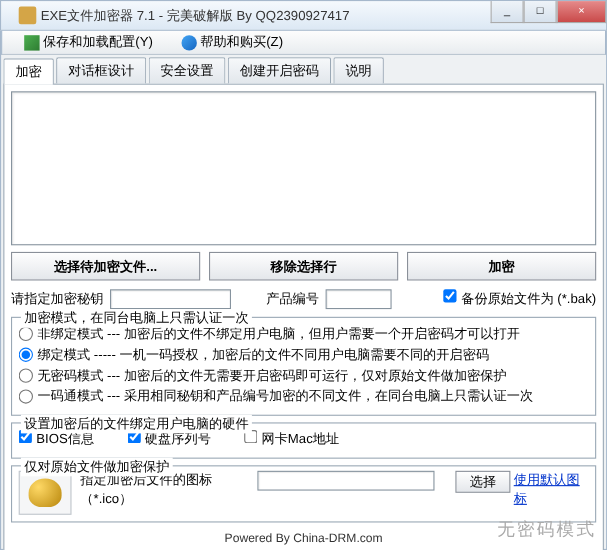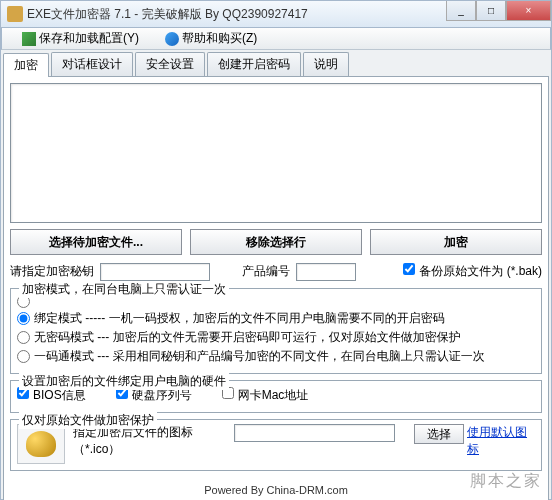--- a/index.html
+++ b/index.html
@@ -1,17 +1,17 @@
 <!DOCTYPE html>
 <html><head>
 <meta charset="utf-8">
 <style>
 * { box-sizing: border-box; margin: 0; padding: 0; }
 body { font-family: "Microsoft YaHei", SimSun, Arial, sans-serif; font-size: 12px; background: #fff; width: 552px; height: 500px; overflow: hidden; position: relative; }
-.titlebar { height: 28px; background: linear-gradient(#f5f9fd, #dce8f4); border: 1px solid #a6b8cc; display: flex; align-items: center; padding-left: 6px; position: relative; }
+.titlebar { height: 28px; background: linear-gradient(#f5f9fd, #dce8f4); border: 1px solid #a6b8cc; display: flex; align-items: center; padding-left: 16px; position: relative; }
 .titlebar .ticon { width: 16px; height: 16px; background: #d4a547; border-radius: 2px; margin-right: 4px; }
 .titlebar .ttext { color: #333; }
 .winbtns { position: absolute; right: 0; top: 0; display: flex; }
 .winbtn { width: 30px; height: 20px; border: 1px solid #aaa; border-top: none; display: flex; align-items: center; justify-content: center; font-size: 10px; cursor: pointer; }
 .winbtn.min { background: linear-gradient(#eef3f8,#d6e1ed); }
 .winbtn.max { background: linear-gradient(#eef3f8,#d6e1ed); }
 .winbtn.close { background: linear-gradient(#e58a8a,#c94a4a); color: #fff; width: 45px; }
 .menubar { height: 22px; background: linear-gradient(#fdfdfd,#e8ecef); border-left:1px solid #a6b8cc; border-right:1px solid #a6b8cc; border-bottom:1px solid #bcc7d1; display: flex; align-items: center; padding: 0 4px; gap: 10px; }
 .menuitem { display: flex; align-items: center; gap: 3px; cursor: pointer; padding-left: 16px; }
 .micon { width: 14px; height: 14px; }
@@ -91,20 +91,21 @@
       <label class="checkrow">
         <input type="checkbox" class="cbx" checked="" style="">
         <span>备份原始文件为 (*.bak)</span>
       </label>
     </div>
 
     <div class="group">
       <span class="legend">加密模式，在同台电脑上只需认证一次</span>
       <label class="radiorow">
           <input type="radio" name="m" style="">
+          <span>非绑定模式 --- 加密后的文件不绑定用户电脑，但用户需要一个开启密码才可以打开</span>
         </label>
       <label class="radiorow">
           <input type="radio" name="m" checked="" style="">
           <span>绑定模式 ----- 一机一码授权，加密后的文件不同用户电脑需要不同的开启密码</span>
         </label>
       <label class="radiorow">
           <input type="radio" name="m" style="">
           <span>无密码模式 --- 加密后的文件无需要开启密码即可运行，仅对原始文件做加密保护</span>
         </label>
       <label class="radiorow">
@@ -146,13 +147,13 @@
           <span class="link">使用默认图标</span>
         </div>
       </div>
     </div>
 
   </div>
 
   <div class="footer">Powered By China-DRM.com</div>
 </div>
 
-<div class="watermark">脚本之家</div>
+<div class="watermark">无密码模式</div>
 
 </body></html>

